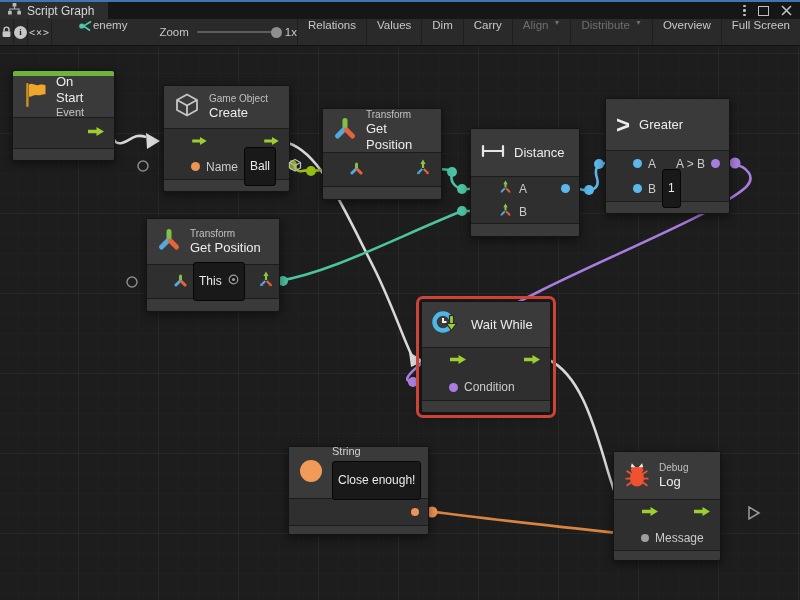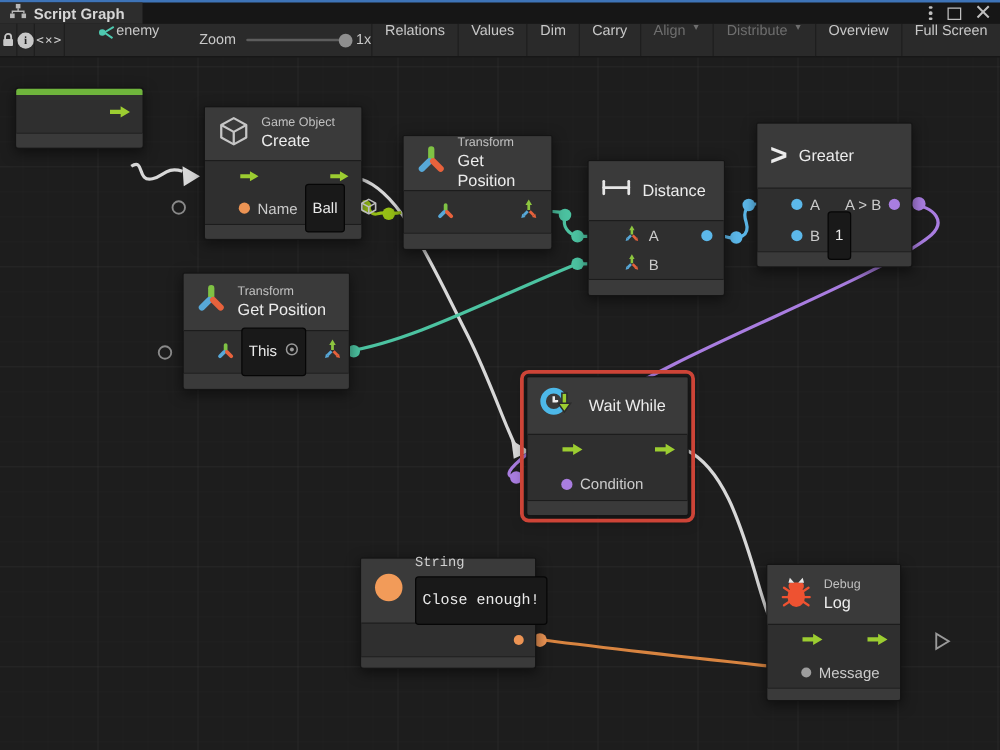--- a/index.html
+++ b/index.html
@@ -1,20 +1,20 @@
 <!DOCTYPE html>
 <html><head>
 <meta charset="utf-8">
 <style>
   html,body{margin:0;padding:0;width:800px;height:600px;overflow:hidden;background:#111;
     font-family:"Liberation Sans","DejaVu Sans",sans-serif;-webkit-font-smoothing:antialiased;}
   #stage{position:relative;width:800px;height:600px;background:#161616;}
 
   
-  .tabbar{position:absolute;top:0;left:0;right:0;height:19px;background:#161616;z-index:30;font-weight:bold;}
+  .tabbar{position:absolute;top:0;left:0;right:0;height:19px;background:#161616;z-index:30;}
   .topline{position:absolute;top:0;left:0;right:0;height:2px;background:#3e74b8;}
   .tab{position:absolute;left:0;top:2px;height:17px;background:#2d2d2d;display:flex;align-items:center;
        gap:6px;padding:0 14px 0 8px;color:#d6d6d6;font-size:12px;}
   .winctrl{position:absolute;right:8px;top:2px;height:17px;display:flex;align-items:center;gap:12px;z-index:31;}
   .kebab{display:flex;flex-direction:column;gap:2px;}
   .kebab i{width:2.6px;height:2.6px;border-radius:50%;background:#c0c0c0;}
   .maxbox{width:9px;height:8px;border:1.6px solid #c0c0c0;}
 
   
   .toolbar{position:absolute;top:19px;left:0;right:0;height:26px;background:#2a2a2a;
@@ -104,20 +104,31 @@
     <circle cx="432" cy="512" r="5.5" fill="#ec9454"></circle>
       <circle cx="626" cy="534" r="5.5" fill="#ec9454"></circle>
 
     <circle cx="143" cy="166" r="5" fill="none" stroke="#8a8a8a" stroke-width="1.5"></circle>
     <circle cx="132" cy="282" r="5" fill="none" stroke="#8a8a8a" stroke-width="1.5"></circle>
     <path d="M749 507 L749 519 L759 513 Z" fill="none" stroke="#9a9a9a" stroke-width="1.5"></path>
   </svg>
 
   <div class="node" style="left:12px;top:70px;width:101px;">
     <div class="nstripe"></div>
+    <div class="nhead" style="height:42px;">
+      <span>
+        <svg width="24" height="28" viewBox="0 0 24 28">
+          <rect x="3.2" y="2" width="2.4" height="24" rx="1.1" fill="#c9941f"></rect>
+          <path d="M6 3.5 C9.5 1.5 12 5 15.5 4 C18.5 3.2 21 3.4 22.5 4.2 L22.5 13.5 C20 12.5 18 14.8 14.5 14.2 C11 13.6 9.5 15.8 6 15.8 Z" fill="#f0a52b"></path>
+        </svg></span>
+      <span class="ntitles">
+        <span class="ntitle">On Start</span>
+        <span class="nsub">Event</span>
+      </span>
+    </div>
     <div class="nrow" style="height:30px;">
       <span class="sp"></span>
       <span>
         <svg width="18" height="11" viewBox="0 0 18 11">
             <path d="M1 3.8 h8.5 V1 L17 5.5 L9.5 10 V7.2 H1 Z" fill="#9ccd31"></path>
           </svg></span>
     </div>
     <div class="nfoot" style="height:11px;"></div>
   </div>
 
@@ -319,21 +330,21 @@
             <path d="M1 3.8 h8.5 V1 L17 5.5 L9.5 10 V7.2 H1 Z" fill="#9ccd31"></path>
           </svg></span>
     </div>
     <div class="nrow" style="height:26px;">
       <span class="dot" style="background:#a97de0;"></span>
       <span>Condition</span>
     </div>
     <div class="nfoot" style="height:11px;"></div>
   </div>
 
-  <div class="node" style="left:288px;top:446px;width:139px;font-family:Liberation Mono, monospace;">
+  <div class="node" style="left:288px;top:446px;width:139px;">
     <div class="nhead" style="height:52px;">
       <span>
         <svg width="24" height="24" viewBox="0 0 24 24">
             <circle cx="12" cy="12" r="11" fill="#f29b59"></circle>
           </svg></span>
       <span class="ntitles" style="gap:2px;">
         <span class="ncat" style="font-size:11px;color:#d0d0d0;">String</span>
         <span class="vbox">Close enough!</span>
       </span>
     </div>

